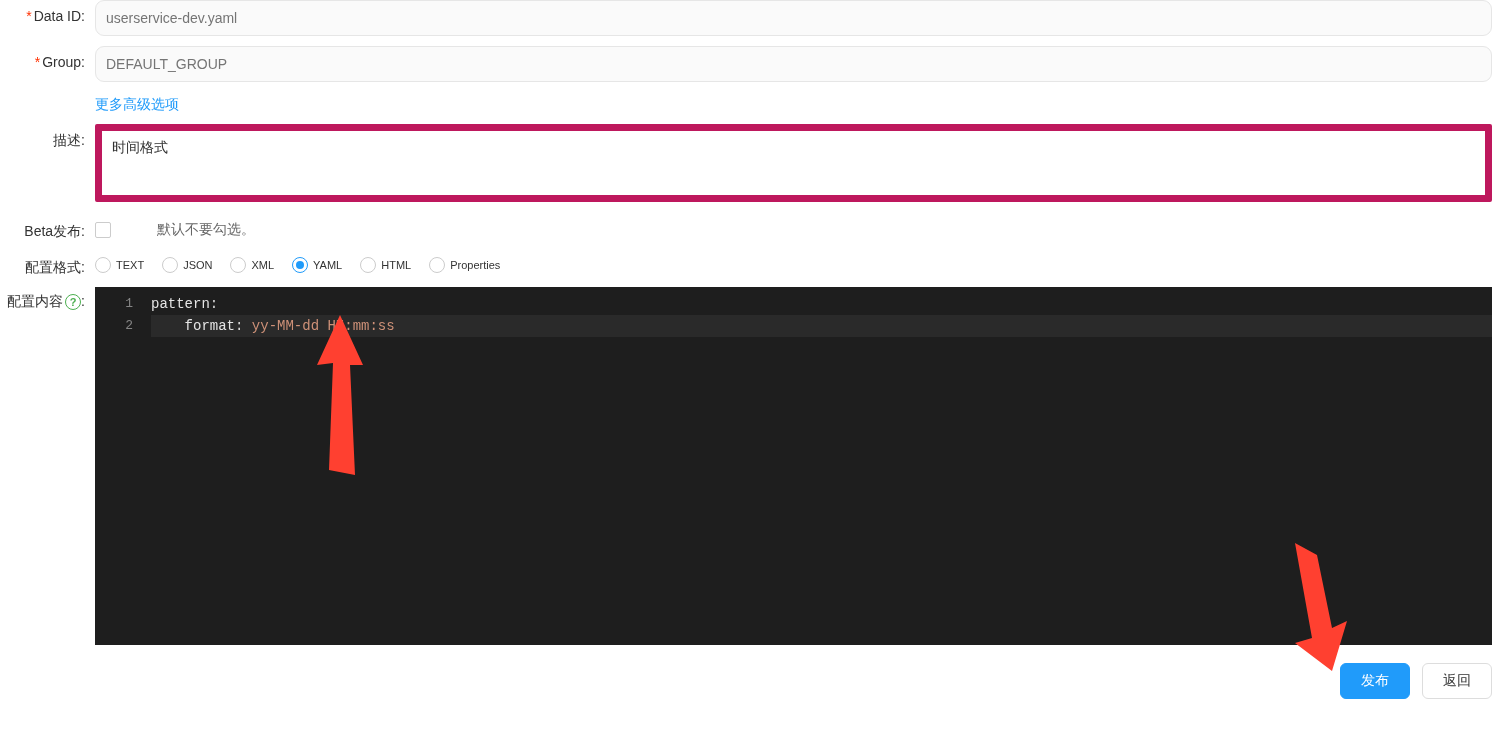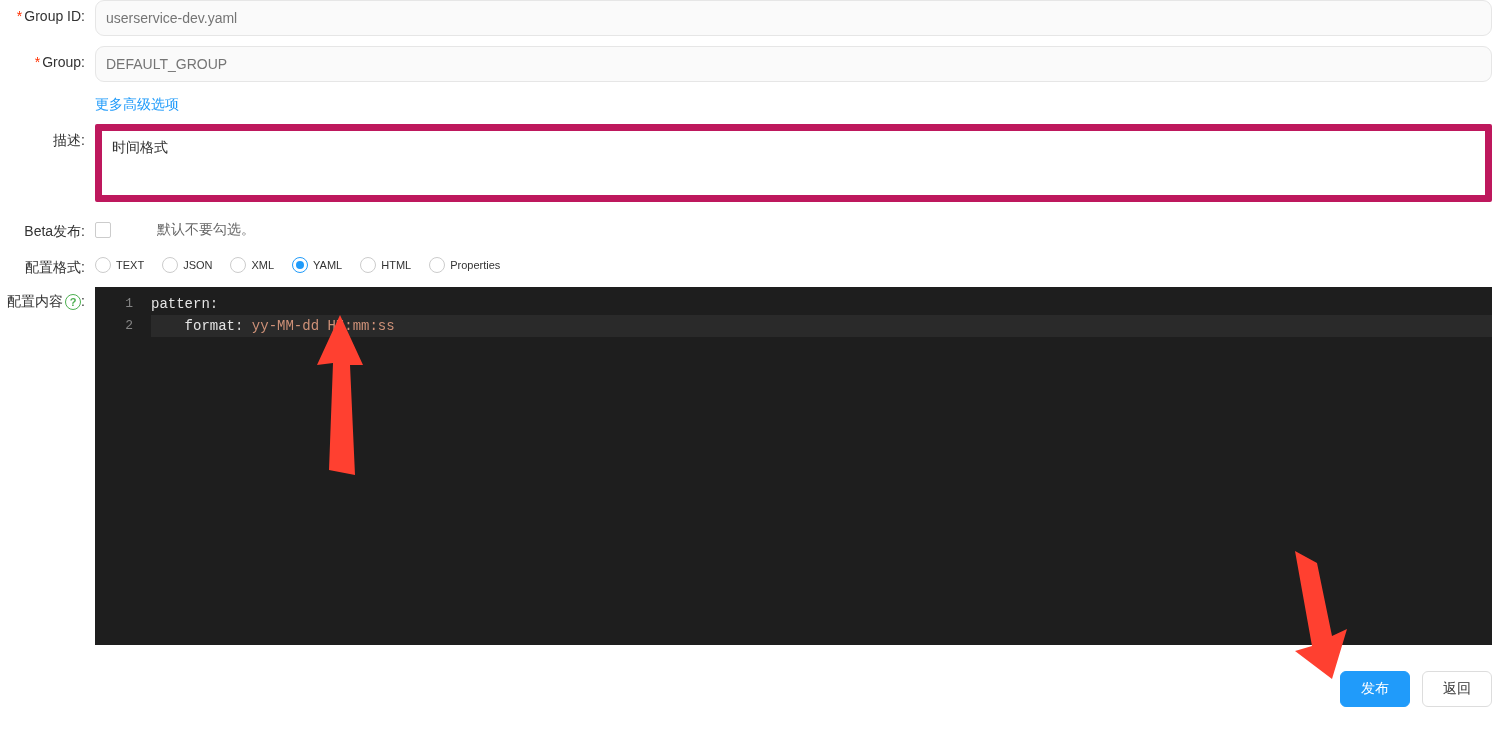--- a/index.html
+++ b/index.html
@@ -203,21 +203,21 @@
     .arrow-svg {
       position: absolute;
       pointer-events: none;
     }
   </style>
 </head>
 <body>
 
 <div class="form-row">
   <div class="form-label">
-    <span class="required">*</span><span>Group ID:</span>
+    <span class="required">*</span><span>Data ID:</span>
   </div>
   <div class="form-control-wrapper">
     <input type="text" class="form-input readonly" readonly="" placeholder="userservice-dev.yaml" style="">
   </div>
 </div>
 
 <div class="form-row">
   <div class="form-label">
     <span class="required">*</span><span>Group:</span>
   </div>
@@ -271,21 +271,21 @@
         <div class="radio-circle"></div>
         <span class="radio-label">HTML</span>
       </div>
       <div class="radio-item">
         <div class="radio-circle"></div>
         <span class="radio-label">Properties</span>
       </div>
     </div>
 </div>
 
-<div class="form-row" style="margin-bottom:12px;">
+<div class="form-row" style="margin-bottom:4px;">
   <div class="form-label" style="width:95px; padding-top:6px;">
     <span>配置内容</span><span class="help-icon">?</span><span>:</span>
   </div>
   <div class="code-editor">
     <div class="code-gutter" id="code-gutter">
         <div class="code-line-num">1</div>
         <div class="code-line-num">2</div>
       </div>
     <div class="code-content" id="code-content">
         <div class="code-line"><span class="tok-key">pattern</span><span class="tok-colon">:</span></div>

